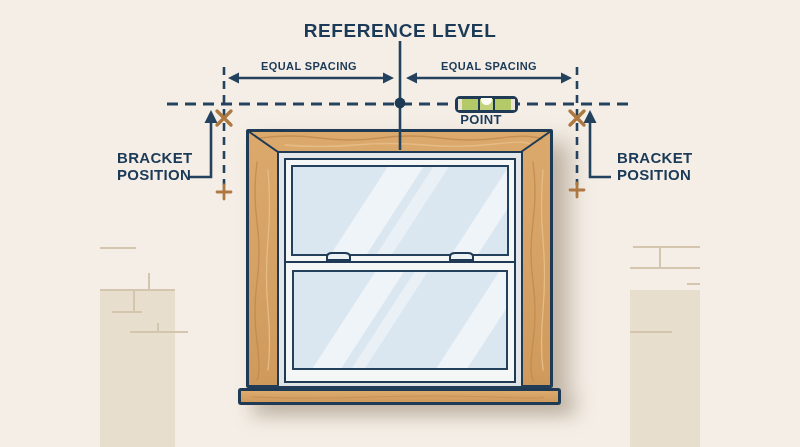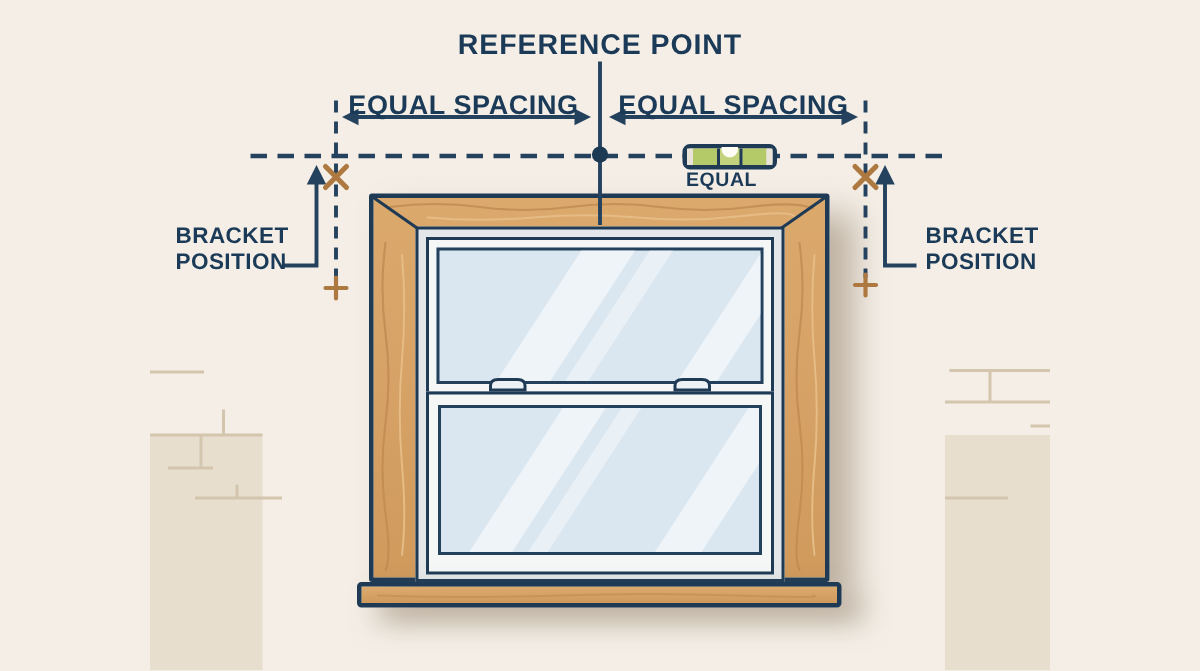--- a/index.html
+++ b/index.html
@@ -39,21 +39,21 @@
   .level-cap { width:4px; background:#e9e4d7; }
   .level-cell { flex:1; background:#b4c968; }
   .level-center { width:17px; background:#c3d37d; position:relative;
                   border-left:2px solid #1e3a55; border-right:2px solid #1e3a55; }
   .level-bubble { position:absolute; left:1px; top:-1px; width:11px; height:7px;
                   background:#fdfdf6; border-radius:0 0 6px 6px; }
 
   
   .lbl { position:absolute; color:#1b3a57; font-weight:bold; z-index:40; white-space:nowrap; }
   .lbl-title { top:20px; left:400px; transform:translateX(-50%); font-size:19px; letter-spacing:.6px; }
-  .lbl-spacing { top:60px; font-size:18px; letter-spacing:.4px; transform:translateX(-50%); }
+  .lbl-spacing { top:60px; font-size:11px; letter-spacing:.4px; transform:translateX(-50%); }
   .lbl-level { top:112px; left:481px; transform:translateX(-50%); font-size:13px; letter-spacing:.4px; }
   .lbl-bracket { top:149px; font-size:15px; line-height:17px; letter-spacing:.3px; }
 
   svg.overlay { position:absolute; left:0; top:0; z-index:20; }
 </style>
 </head>
 <body>
 
 <div class="stage">
 
@@ -152,24 +152,24 @@
   <div class="level">
     <div class="level-cap"></div>
     <div class="level-cell"></div>
     <div class="level-center">
       <div class="level-bubble"></div>
     </div>
     <div class="level-cell"></div>
     <div class="level-cap"></div>
   </div>
 
-  <div class="lbl lbl-title">REFERENCE POINT</div>
+  <div class="lbl lbl-title">REFERENCE LEVEL</div>
   <div class="lbl lbl-spacing" style="left:309px">EQUAL SPACING</div>
   <div class="lbl lbl-spacing" style="left:489px">EQUAL SPACING</div>
-  <div class="lbl lbl-level">EQUAL</div>
+  <div class="lbl lbl-level">POINT</div>
   <div class="lbl lbl-bracket" style="left:117px">
     <div>BRACKET</div>
     <div>POSITION</div>
   </div>
   <div class="lbl lbl-bracket" style="left:617px">
     <div>BRACKET</div>
     <div>POSITION</div>
   </div>
 
 </div>

